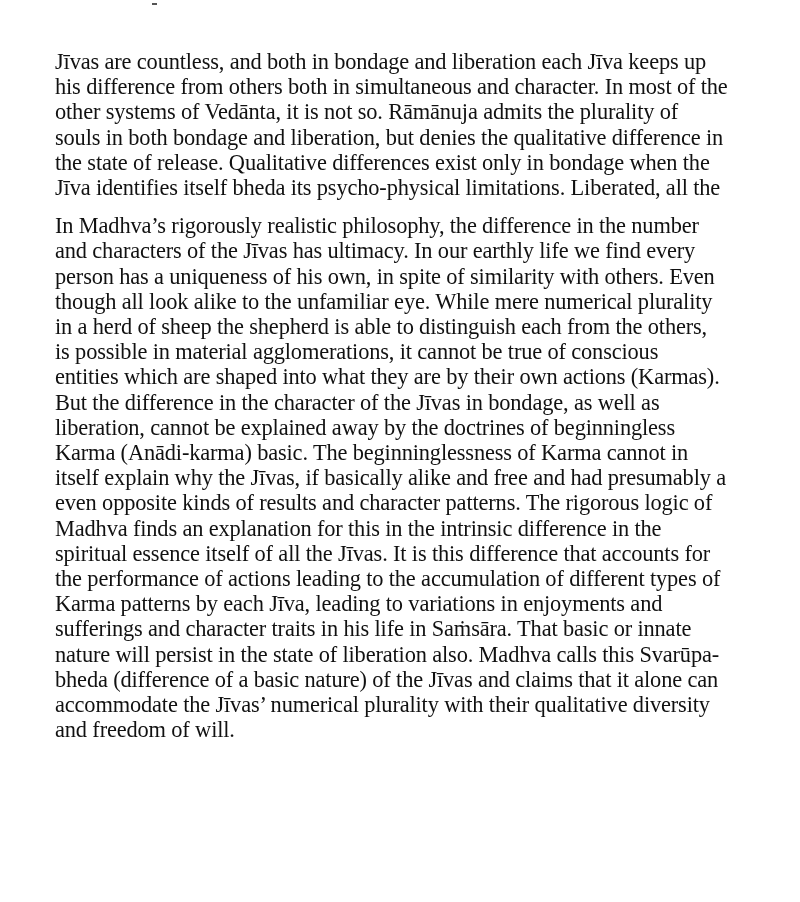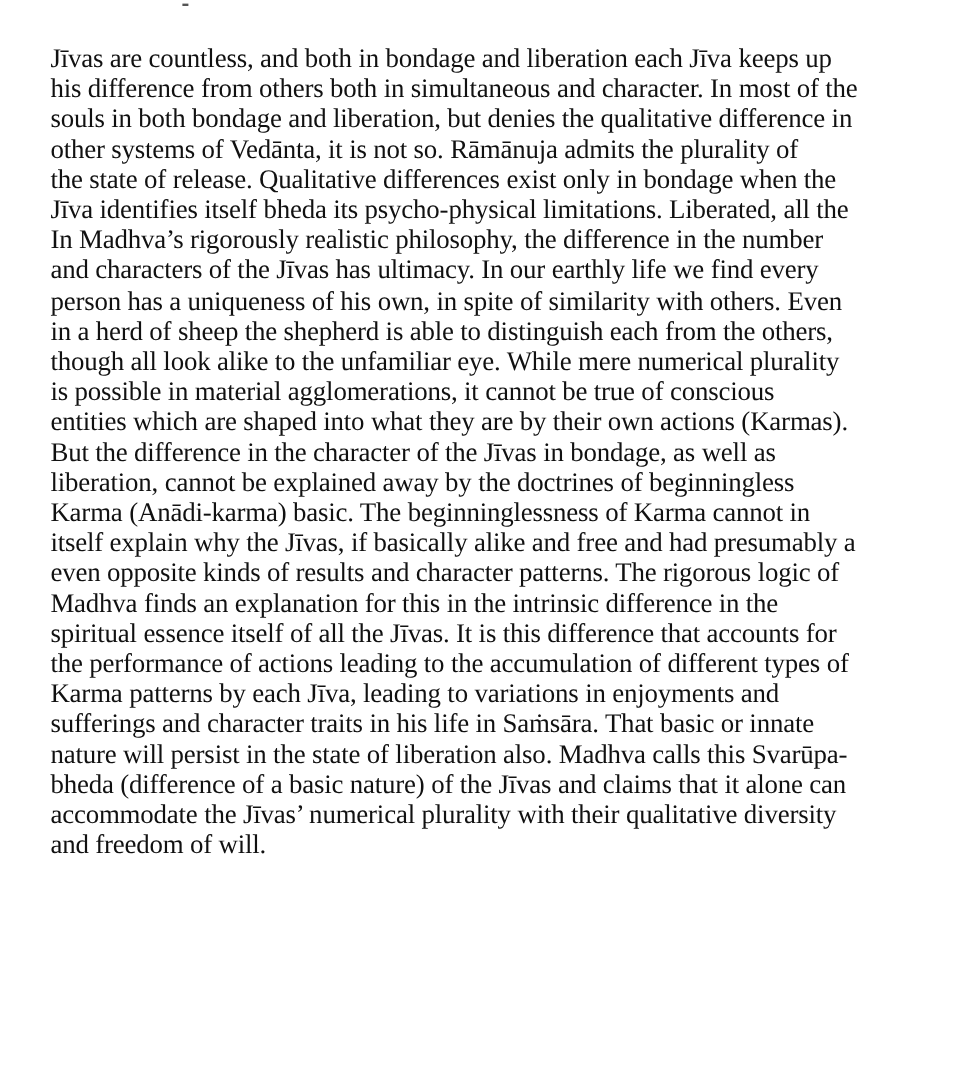--- a/index.html
+++ b/index.html
@@ -26,47 +26,47 @@
       left: 42px;
       top: 36px;
       width: 740px;
       font-family: "Liberation Serif", serif;
       font-size: 22.4px;
       line-height: 25.2px;
       color: #111111;
       letter-spacing: -0.15px;
     }
     .paragraph {
-      margin: 0;
+      margin: 13px;
     }
     .line {
       display: block;
       white-space: nowrap;
     }
   </style>
 </head>
 <body>
 
 <div class="top-mark"></div>
 
 <div class="page">
   <p class="paragraph">
     <span class="line">Jīvas are countless, and both in bondage and liberation each Jīva keeps up</span>
     <span class="line">his difference from others both in simultaneous and character. In most of the</span>
+    <span class="line">other systems of Vedānta, it is not so. Rāmānuja admits the plurality of</span>
     <span class="line">souls in both bondage and liberation, but denies the qualitative difference in</span>
-    <span class="line">other systems of Vedānta, it is not so. Rāmānuja admits the plurality of</span>
     <span class="line">the state of release. Qualitative differences exist only in bondage when the</span>
     <span class="line">Jīva identifies itself bheda its psycho-physical limitations. Liberated, all the</span>
   </p>
   <p class="paragraph">
     <span class="line">In Madhva’s rigorously realistic philosophy, the difference in the number</span>
     <span class="line">and characters of the Jīvas has ultimacy. In our earthly life we find every</span>
     <span class="line">person has a uniqueness of his own, in spite of similarity with others. Even</span>
+    <span class="line">though all look alike to the unfamiliar eye. While mere numerical plurality</span>
     <span class="line">in a herd of sheep the shepherd is able to distinguish each from the others,</span>
-    <span class="line">though all look alike to the unfamiliar eye. While mere numerical plurality</span>
     <span class="line">is possible in material agglomerations, it cannot be true of conscious</span>
     <span class="line">entities which are shaped into what they are by their own actions (Karmas).</span>
     <span class="line">But the difference in the character of the Jīvas in bondage, as well as</span>
     <span class="line">liberation, cannot be explained away by the doctrines of beginningless</span>
     <span class="line">Karma (Anādi-karma) basic. The beginninglessness of Karma cannot in</span>
     <span class="line">itself explain why the Jīvas, if basically alike and free and had presumably a</span>
     <span class="line">even opposite kinds of results and character patterns. The rigorous logic of</span>
     <span class="line">Madhva finds an explanation for this in the intrinsic difference in the</span>
     <span class="line">spiritual essence itself of all the Jīvas. It is this difference that accounts for</span>
     <span class="line">the performance of actions leading to the accumulation of different types of</span>

